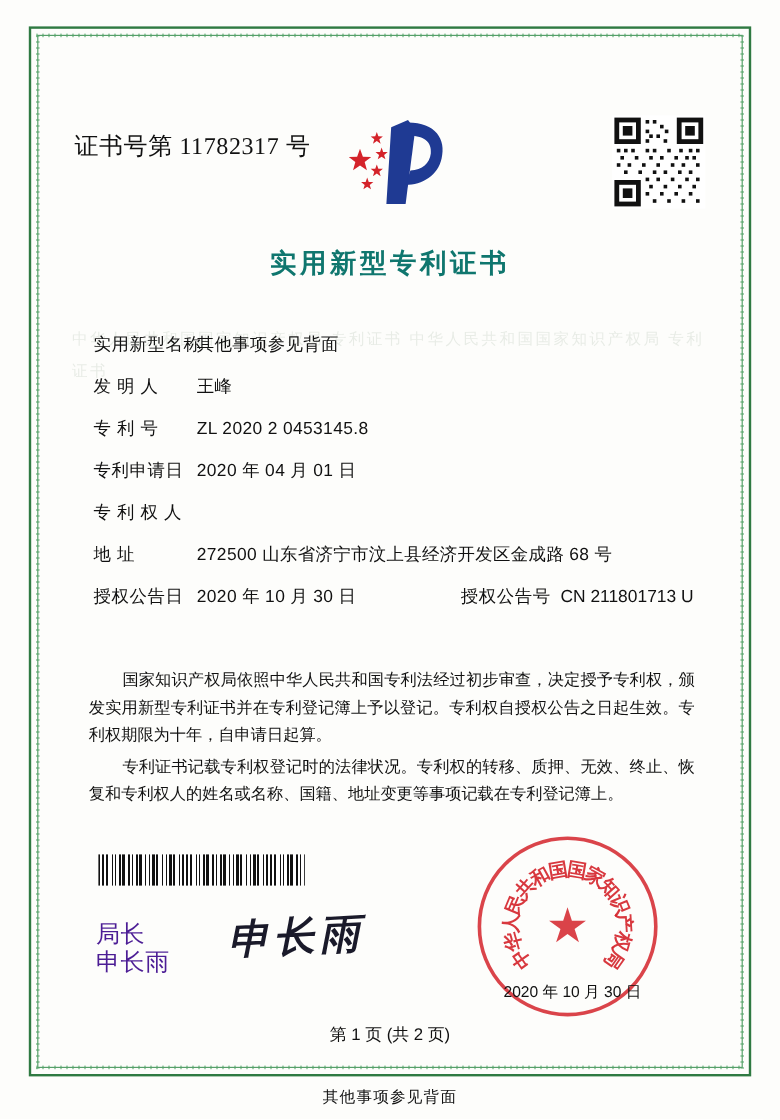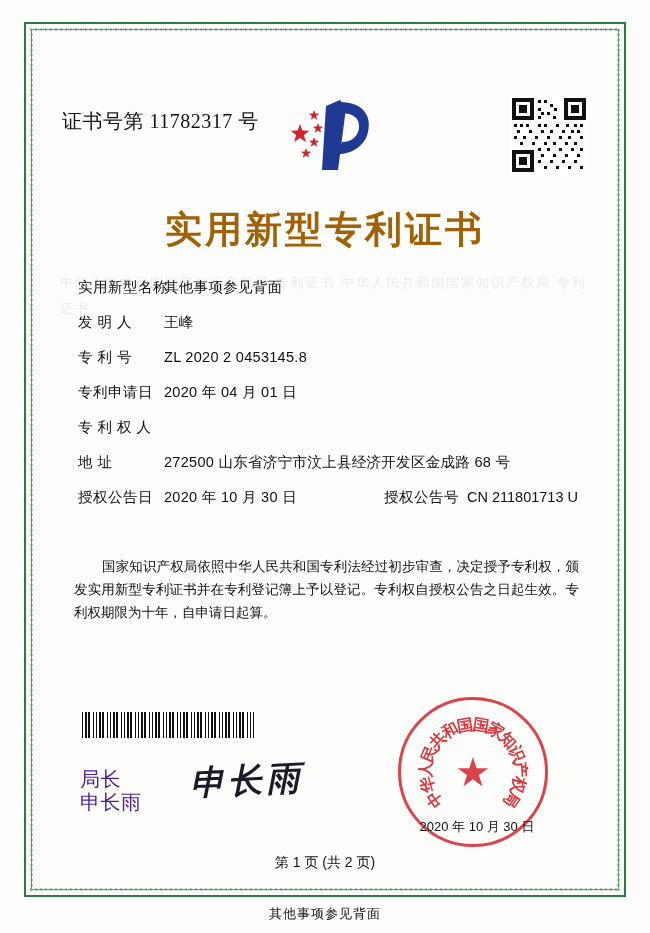--- a/index.html
+++ b/index.html
@@ -86,23 +86,23 @@
     width: 78px; height: 78px;
   }
 
   .title {
     position: absolute;
     left: 0; top: 205px;
     width: 650px;
     text-align: center;
     font-family: "DejaVu Serif", serif;
     font-weight: bold;
-    font-size: 37px;
+    font-size: 22px;
     letter-spacing: 3px;
-    color: #a16207;
+    color: #0f766e;
   }
 
   
   .fields {
     position: absolute;
     left: 78px; top: 278px;
     width: 500px;
   }
   .row {
     display: flex;
@@ -378,20 +378,21 @@
       <span class="lbl">授权公告日</span>
       <span class="val">2020 年 10 月 30 日</span>
       <span class="lbl2">授权公告号</span>
       <span class="val2">CN 211801713 U</span>
     </div>
 
   </div>
 
   <div class="body-text">
     <p>国家知识产权局依照中华人民共和国专利法经过初步审查，决定授予专利权，颁发实用新型专利证书并在专利登记簿上予以登记。专利权自授权公告之日起生效。专利权期限为十年，自申请日起算。</p>
+    <p>专利证书记载专利权登记时的法律状况。专利权的转移、质押、无效、终止、恢复和专利权人的姓名或名称、国籍、地址变更等事项记载在专利登记簿上。</p>
   </div>
 
   <div class="barcode"></div>
 
   <div class="sig-labels">
     <div>局长</div>
     <div>申长雨</div>
   </div>
   <div class="sig-script">申长雨</div>
 

